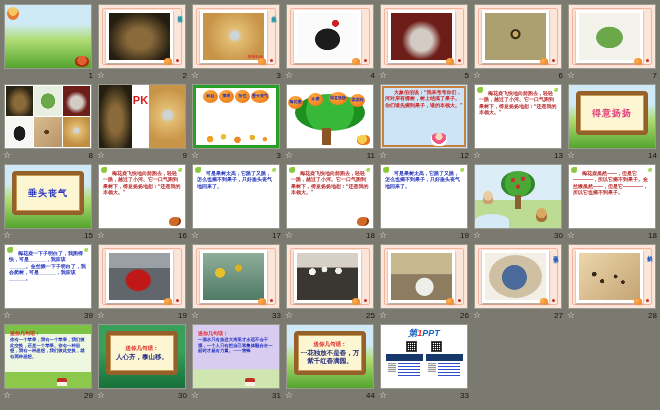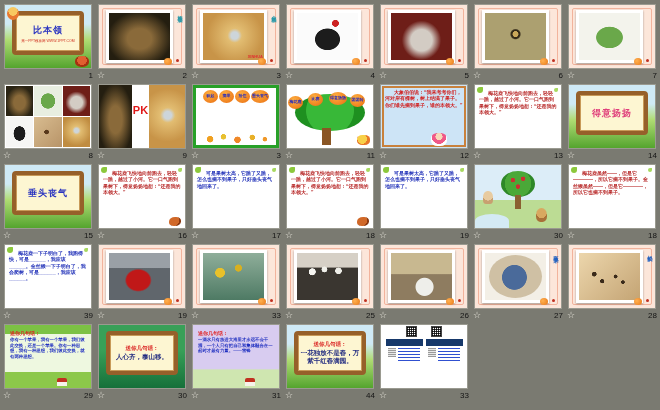--- a/index.html
+++ b/index.html
@@ -64,21 +64,21 @@
   .cg1{background:radial-gradient(ellipse at 50% 55%,#8a6a3a 0 30%,#2a2414 70%);}
   .cg2{background:radial-gradient(ellipse at 50% 50%,#6aa84a 0 35%,#e8eee0 37%);}
   .cg3{background:radial-gradient(circle at 50% 55%,#d3ccc4 0 28%,#6e1e18 52%);}
   .cg4{background:radial-gradient(ellipse at 50% 55%,#1c1c1c 0 30%,#f6f6f4 32%);}
   .cg5{background:radial-gradient(circle at 45% 50%,#58381c 0 10%,transparent 12%),linear-gradient(135deg,#d8bc90,#b89468);}
   .cg6{background:radial-gradient(circle at 50% 45%,#cdd5da 0 10%,#e2bd72 20%,#c08c40 72%);}
 
   
   .pkL{position:absolute;left:0;top:0;width:33px;height:63px;background:radial-gradient(ellipse at 50% 55%,#8a6a3a 0 28%,#241e10 75%);}
   .pkR{position:absolute;right:0;top:0;width:36px;height:63px;background:radial-gradient(circle at 52% 48%,#cdd5da 0 10%,#e2bd72 20%,#c89448 70%);}
-  .pkM{position:absolute;left:33px;top:0;width:17px;height:63px;background:#fff;color:#e01818;font-weight:bold;font-size:11px;line-height:1.4;text-align:center;word-break:break-all;padding-top:18px;box-sizing:border-box;}
+  .pkM{position:absolute;left:33px;top:0;width:17px;height:63px;background:#fff;color:#e01818;font-weight:bold;font-size:11px;line-height:1.4;text-align:center;word-break:break-all;padding-top:8px;box-sizing:border-box;}
 
   
   .s10{border:3px solid #28a028;box-sizing:border-box;}
   .frow{display:flex;justify-content:center;gap:1px;margin-top:2px;}
   .fruit{min-width:15px;max-width:19px;height:13px;border-radius:50%;background:radial-gradient(circle at 40% 32%,#ffb040,#e86a10);color:#2028c0;font-size:4px;font-weight:bold;display:flex;align-items:center;justify-content:center;text-align:center;line-height:1.05;padding:1px;box-sizing:border-box;}
   .scatter{position:absolute;left:3px;right:3px;bottom:1px;height:12px;background:radial-gradient(circle at 15% 60%,#f0a020 0 3px,transparent 3.5px),radial-gradient(circle at 33% 40%,#e8c030 0 2.5px,transparent 3px),radial-gradient(circle at 52% 65%,#f08828 0 3px,transparent 3.5px),radial-gradient(circle at 72% 45%,#e8b028 0 2.5px,transparent 3px),radial-gradient(circle at 89% 60%,#f09828 0 2px,transparent 2.5px);}
   .canopy{position:absolute;left:8px;top:9px;width:70px;height:37px;border-radius:50%;background:radial-gradient(circle at 50% 45%,#38b838 0 58%,#1e9020 60%);}
   .trunk{position:absolute;left:35px;bottom:3px;width:9px;height:17px;background:#8a5624;}
   .fab{position:absolute;}
   .f1{left:1px;top:11px;}.f2{left:21px;top:8px;}.f3{left:42px;top:7px;}.f4{left:63px;top:9px;}
@@ -119,24 +119,20 @@
   .gqr{width:8px;height:9px;background:repeating-linear-gradient(0deg,#9a9a9a 0 1px,#e8e8e8 1px 2px);}
   .tblock{width:22px;height:13px;background:repeating-linear-gradient(180deg,#3050d0 0 1.4px,transparent 1.4px 3px);}
 </style>
 </head>
 <body>
 
 <div class="grid">
 
   <div class="cell">
     <div class="thumb scene">
-      <div class="board">
-        <div class="btitle tblue">比本领</div>
-        <div class="burl">第一PPT模板网 WWW.1PPT.COM</div>
-      </div>
       <div class="monkeyblob"></div>
       <div class="deerblob"></div>
     </div>
     <div class="meta">
       <span class="star hid">☆</span>
       <span class="num">1</span>
     </div>
   </div>
 
   <div class="cell">
@@ -531,20 +527,23 @@
       </div>
     </div>
     <div class="meta">
       <span class="star">☆</span>
       <span class="num">44</span>
     </div>
   </div>
 
   <div class="cell">
     <div class="thumb s33">
+      <div class="logo">
+        <span class="lg-b">第</span><span class="lg-r">1</span><span class="lg-b">PPT</span>
+      </div>
       <div class="qrrow">
         <div class="qr"></div>
         <div class="qr"></div>
       </div>
       <div class="bars">
         <div class="bar"></div>
         <div class="bar"></div>
       </div>
       <div class="blocks">
         <div class="blockpair">

